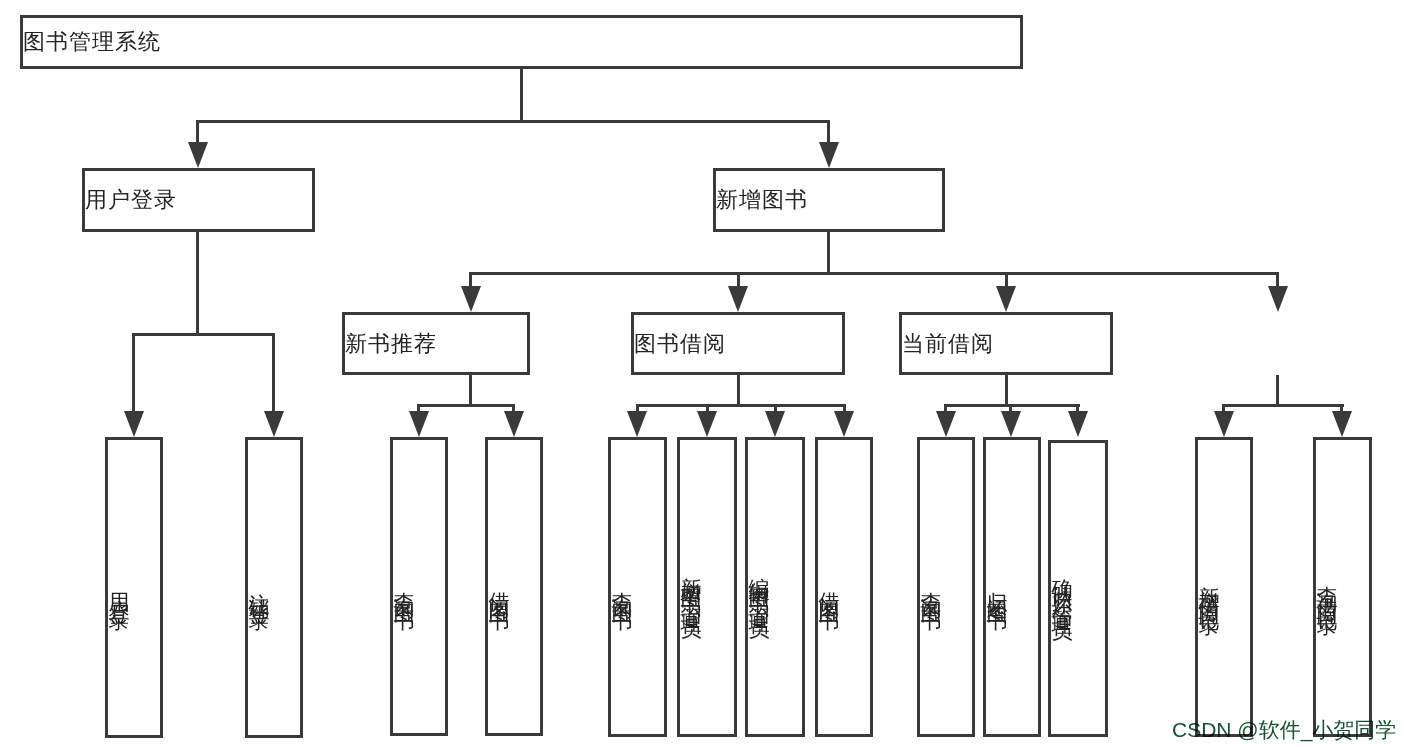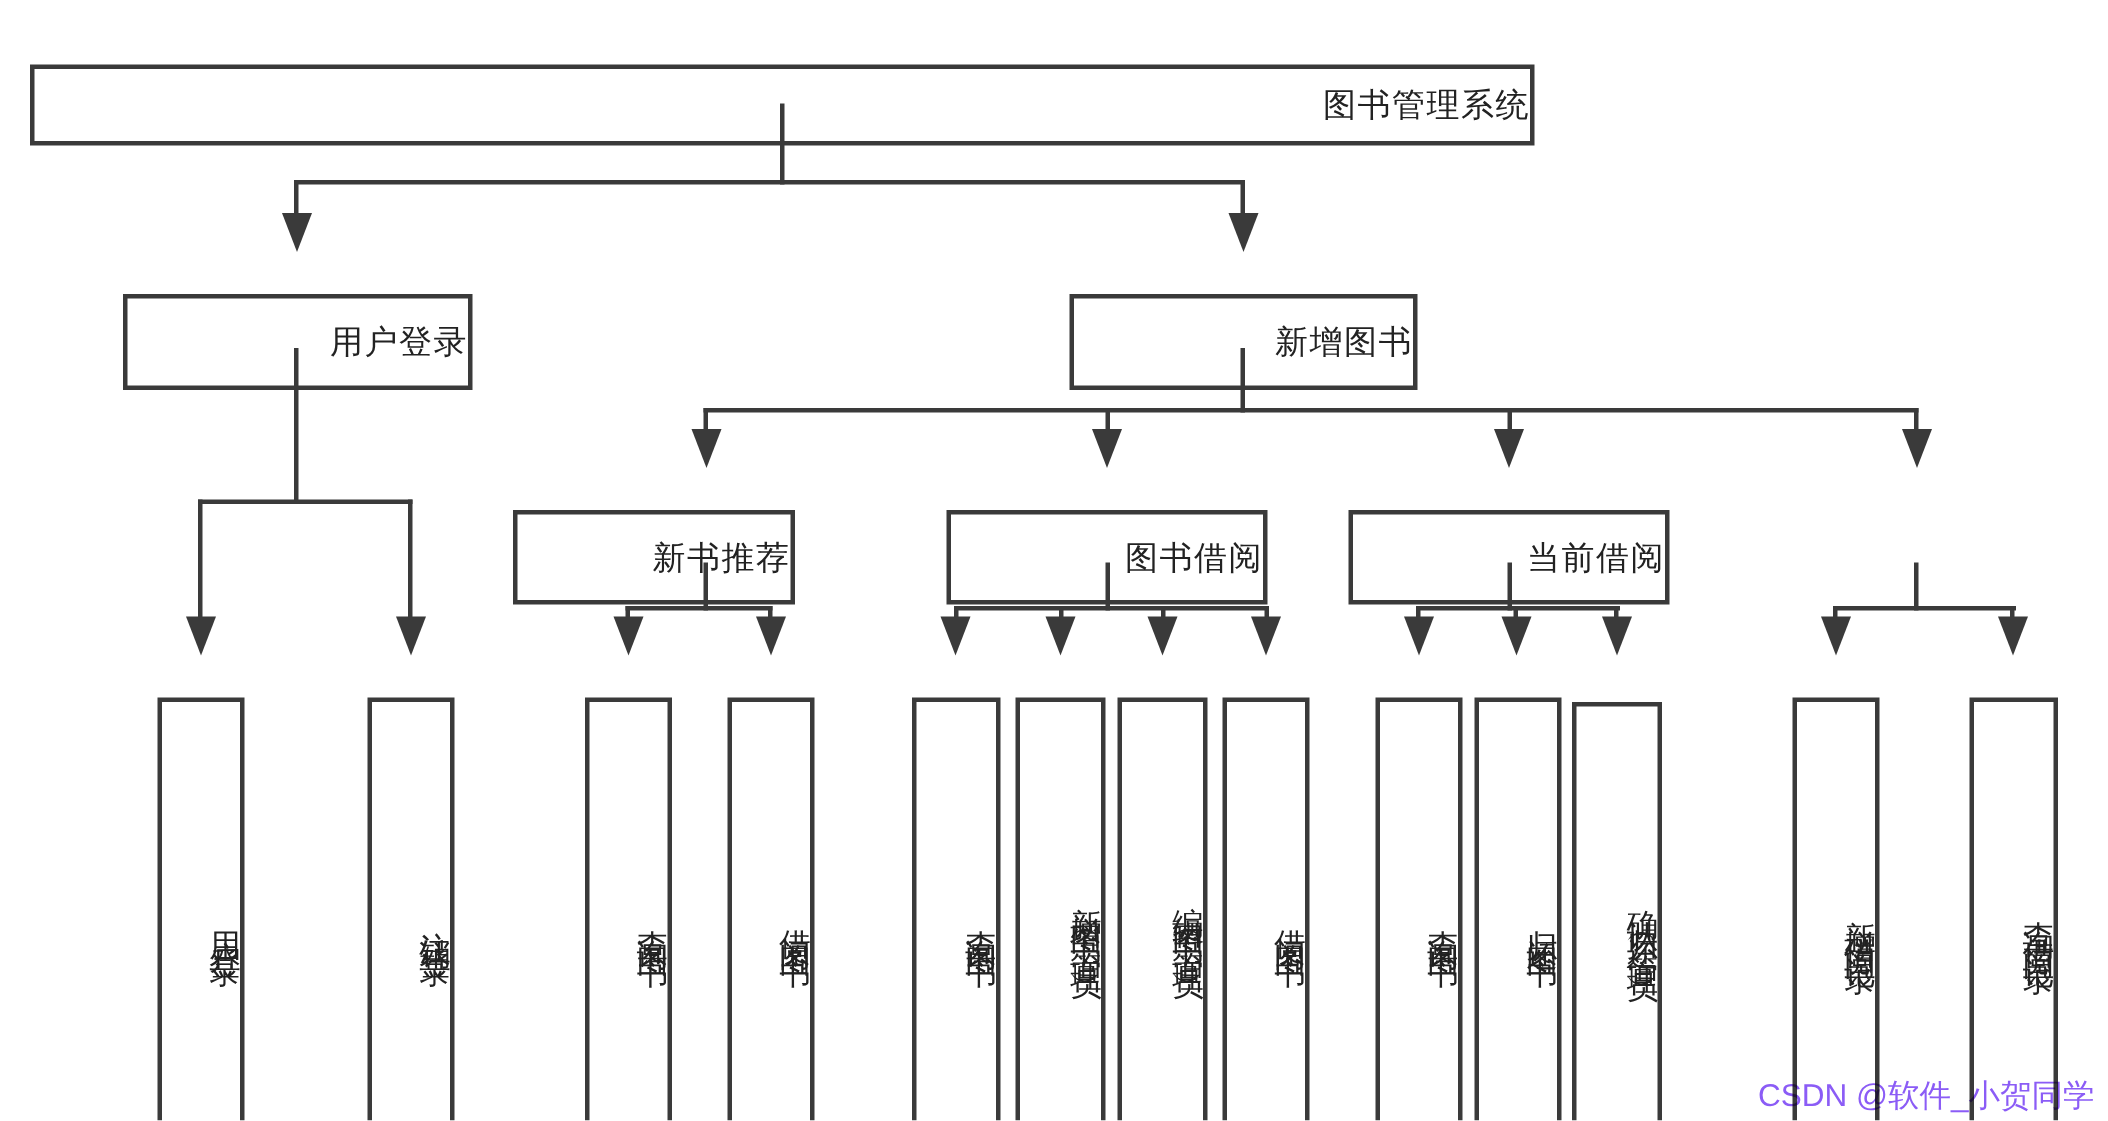--- a/index.html
+++ b/index.html
@@ -11,23 +11,22 @@
     font-family: "Liberation Sans", sans-serif;
     overflow: hidden;
   }
   .box {
     position: absolute;
     box-sizing: border-box;
     border: 3px solid #3a3a3a;
     background: #ffffff;
     display: flex;
     align-items: center;
-    justify-content: flex-end;
+    justify-content: flex-start;
     color: #222222;
-    margin-top: 28px;
   }
   .hlabel { font-size: 22px; letter-spacing: 1px; white-space: nowrap; }
   .vtext {
     writing-mode: vertical-rl;
     text-orientation: mixed;
     font-size: 21px;
     line-height: 1.05;
     letter-spacing: 6px;
     white-space: nowrap;
     color: #222222;
@@ -43,21 +42,21 @@
     width: 0; height: 0;
     border-left: 10px solid transparent;
     border-right: 10px solid transparent;
     border-top: 26px solid #3a3a3a;
   }
   .watermark {
     position: absolute;
     left: 1172px;
     top: 716px;
     font-size: 21px;
-    color: #8b5cf6;
+    color: #14532d;
     mix-blend-mode: multiply;
     white-space: nowrap;
     z-index: 5;
   }
 </style>
 </head>
 <body>
 
 <div id="stage">
 

